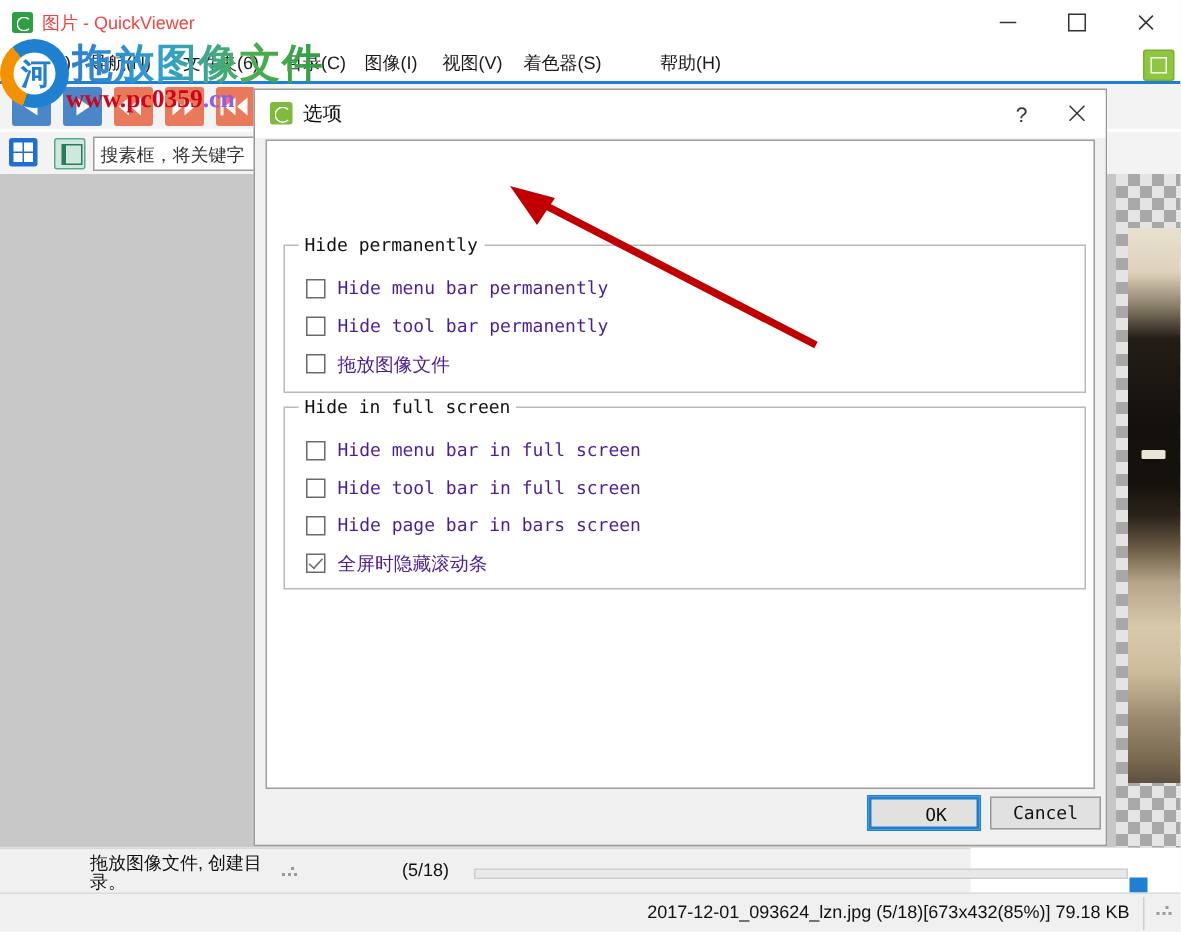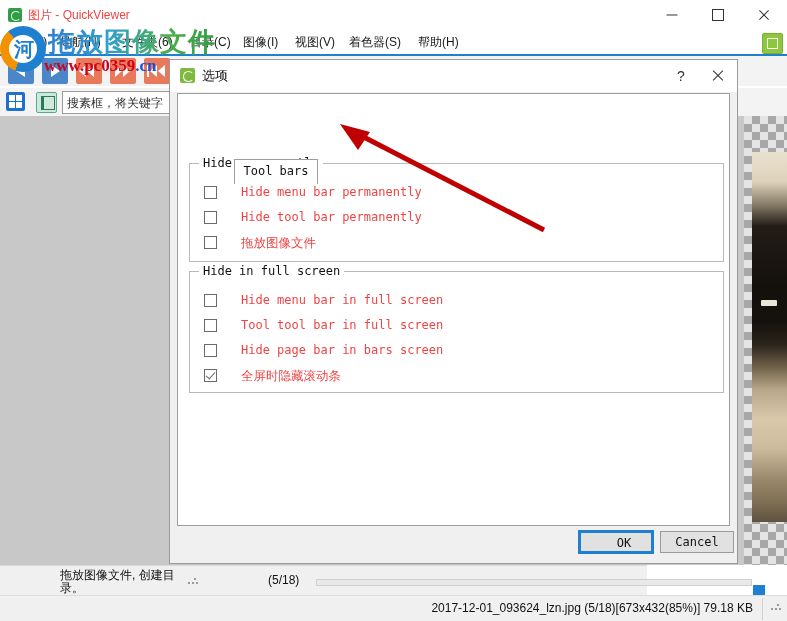--- a/index.html
+++ b/index.html
@@ -109,21 +109,21 @@
      background:conic-gradient(from 200deg,#f39200 0deg 120deg,#1f7fd0 120deg 360deg);}
   .wm-logo:after{content:"";position:absolute;left:9px;top:9px;width:28px;height:28px;border-radius:50%;background:#fff;}
   .wm-logo .glyph{position:absolute;left:14px;top:10px;font-size:20px;font-weight:bold;color:#1f7fd0;z-index:2;
      font-family:"Liberation Serif",serif;}
   .wm-cn{position:absolute;left:48px;top:8px;font-size:27px;font-weight:bold;letter-spacing:1px;
      font-family:"DejaVu Sans",sans-serif;
      background:linear-gradient(90deg,#2f7fd0 0%,#2f9fd0 35%,#4caf50 70%,#2f9e44 100%);
      -webkit-background-clip:text;background-clip:text;color:transparent;}
   .wm-url{position:absolute;left:44px;top:40px;font-size:17px;font-weight:bold;
      font-family:"Liberation Serif",serif;color:#d0021b;}
-  .wm-url em{font-style:normal;color:#1d4ed8;text-align:right;}
+  .wm-url em{font-style:normal;color:#8b5cf6;text-align:right;}
 
   
   #dialog{position:absolute;left:169px;top:59px;width:567px;height:503px;background:#f0f0f0;
       border:1px solid #9a9a9a;box-shadow:0 0 0 0 rgba(0,0,0,0);}
   .dlg-title{position:absolute;left:0;top:0;width:567px;height:32px;background:#ffffff;}
   .dlg-icon{position:absolute;left:10px;top:8px;width:15px;height:15px;background:#7fba3e;border-radius:2px;}
   .dlg-icon:after{content:"";position:absolute;left:3px;top:3px;width:9px;height:9px;
       border:1.5px solid #fff;border-radius:50%;border-right-color:transparent;}
   .dlg-title-text{position:absolute;left:32px;top:7px;font-size:13px;color:#111;}
   .dlg-help{position:absolute;left:498px;top:4px;width:26px;height:24px;text-align:center;line-height:24px;
@@ -146,21 +146,21 @@
 
   
   .groupbox{position:absolute;background:#ffffff;border:1px solid #b9b9b9;}
   .gb-title{position:absolute;left:9px;top:-8px;background:#ffffff;padding:0 4px;
      font-family:"DejaVu Sans Mono","Liberation Mono",monospace;font-size:12px;color:#111;white-space:nowrap;}
   .cbrow{position:absolute;left:14px;height:20px;}
   .cbox{position:absolute;left:0;top:2px;width:13px;height:13px;background:#fff;border:1px solid #6a6a6a;box-sizing:border-box;}
   .cbox.checked:after{content:"";position:absolute;left:3px;top:0px;width:4px;height:8px;
      border:solid #666;border-width:0 1.6px 1.6px 0;transform:rotate(42deg);}
   .cblabel{position:absolute;left:21px;top:1px;font-family:"DejaVu Sans Mono","Liberation Mono",monospace;
-     font-size:12px;color:#ef4444;white-space:nowrap;margin-left:16px;}
+     font-size:12px;color:#4c1d95;white-space:nowrap;}
   .cblabel.cn{font-family:"Liberation Sans","DejaVu Sans",sans-serif;font-size:12.5px;}
 
   
   .dbtn{position:absolute;top:531px;height:22px;background:#e1e1e1;border:1px solid #9a9a9a;
      font-family:"DejaVu Sans Mono","Liberation Mono",monospace;font-size:12px;color:#111;
      text-align:center;line-height:20px;box-sizing:border-box;}
   .dbtn.focus{border:2px solid #1f7fd0;outline:1px solid #1f7fd0;outline-offset:0;}
 
   
   .arrow-svg{position:absolute;left:330px;top:110px;width:230px;height:130px;pointer-events:none;}
@@ -185,21 +185,21 @@
   </div>
 
   <div class="menubar" id="menubar">
       <div class="menu-item" style="left: 8px;">文件(F)</div>
       <div class="menu-item" style="left: 60px;">导航(N)</div>
       <div class="menu-item" style="left: 122px;">文件夹(6)</div>
       <div class="menu-item" style="left: 190px;">目录(C)</div>
       <div class="menu-item" style="left: 243px;">图像(I)</div>
       <div class="menu-item" style="left: 295px;">视图(V)</div>
       <div class="menu-item" style="left: 349px;">着色器(S)</div>
-      <div class="menu-item" style="left: 418px; text-align: right;">帮助(H)</div>
+      <div class="menu-item" style="left: 440px; text-align: right;">帮助(H)</div>
     </div>
   <div class="green-btn"></div>
   <div class="menu-underline"></div>
 
   <div class="tb1" id="tb1">
       <div class="tbtn" style="left: 8px;">
         <div class="sq blue">
           <span class="tri l"></span>
         </div>
       </div>
@@ -286,23 +286,20 @@
     <div class="dlg-icon"></div>
     <div class="dlg-title-text">选项</div>
     <div class="dlg-help">?</div>
     <div class="dlg-close"></div>
   </div>
   <div class="dlg-body">
     <div class="tabs" id="tabs">
         <div class="tab" style="left: 0px; width: 58px;">
           <span>一般</span>
         </div>
-        <div class="tab sel mono" style="left: 56px; width: 84px; top: -2px;">
-          <span style="line-height: 23px;">Tool bars</span>
-        </div>
         <div class="tab" style="left: 139px; width: 58px;">
           <span>格式</span>
         </div>
       </div>
   </div>
 </div>
 
 <div class="tabpane" id="tabpane">
     <div class="groupbox" style="left: 11px; top: 69px; width: 533px; height: 97px;">
       <div class="gb-title">Hide permanently</div>
@@ -320,21 +317,21 @@
       </div>
     </div>
     <div class="groupbox" style="left: 11px; top: 177px; width: 533px; height: 120px;">
       <div class="gb-title">Hide in full screen</div>
       <div class="cbrow" style="top: 20px;">
         <div class="cbox"></div>
         <div class="cblabel">Hide menu bar in full screen</div>
       </div>
       <div class="cbrow" style="top: 45px;">
         <div class="cbox"></div>
-        <div class="cblabel">Tool tool bar in full screen</div>
+        <div class="cblabel">Hide tool bar in full screen</div>
       </div>
       <div class="cbrow" style="top: 70px;">
         <div class="cbox"></div>
         <div class="cblabel">Hide page bar in bars screen</div>
       </div>
       <div class="cbrow" style="top: 95px;">
         <div class="cbox checked"></div>
         <div class="cblabel cn">全屏时隐藏滚动条</div>
       </div>
     </div>

